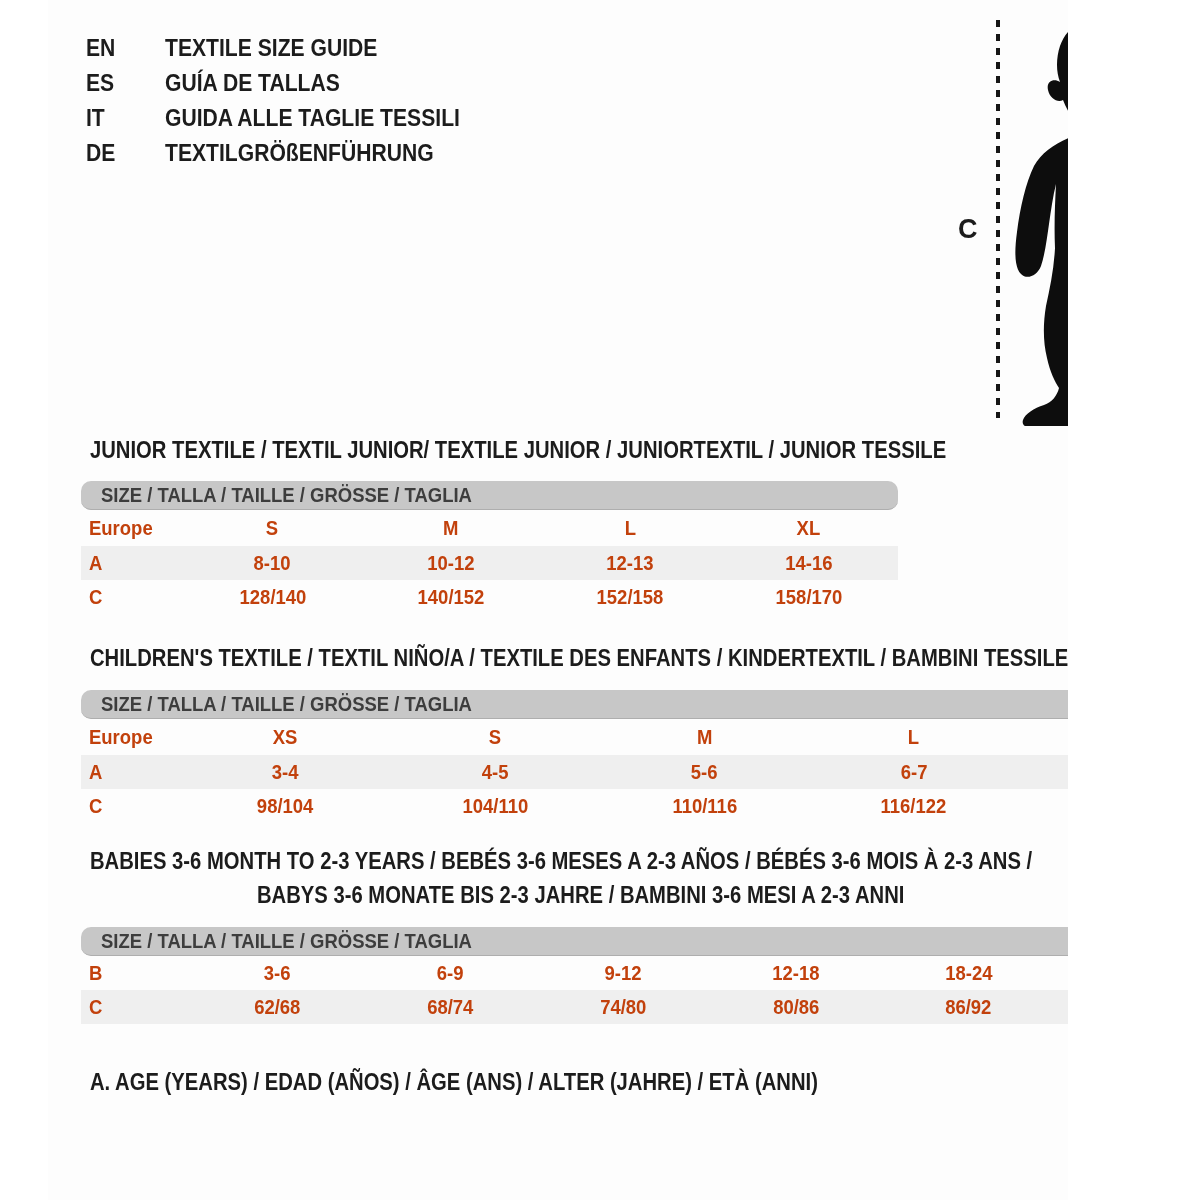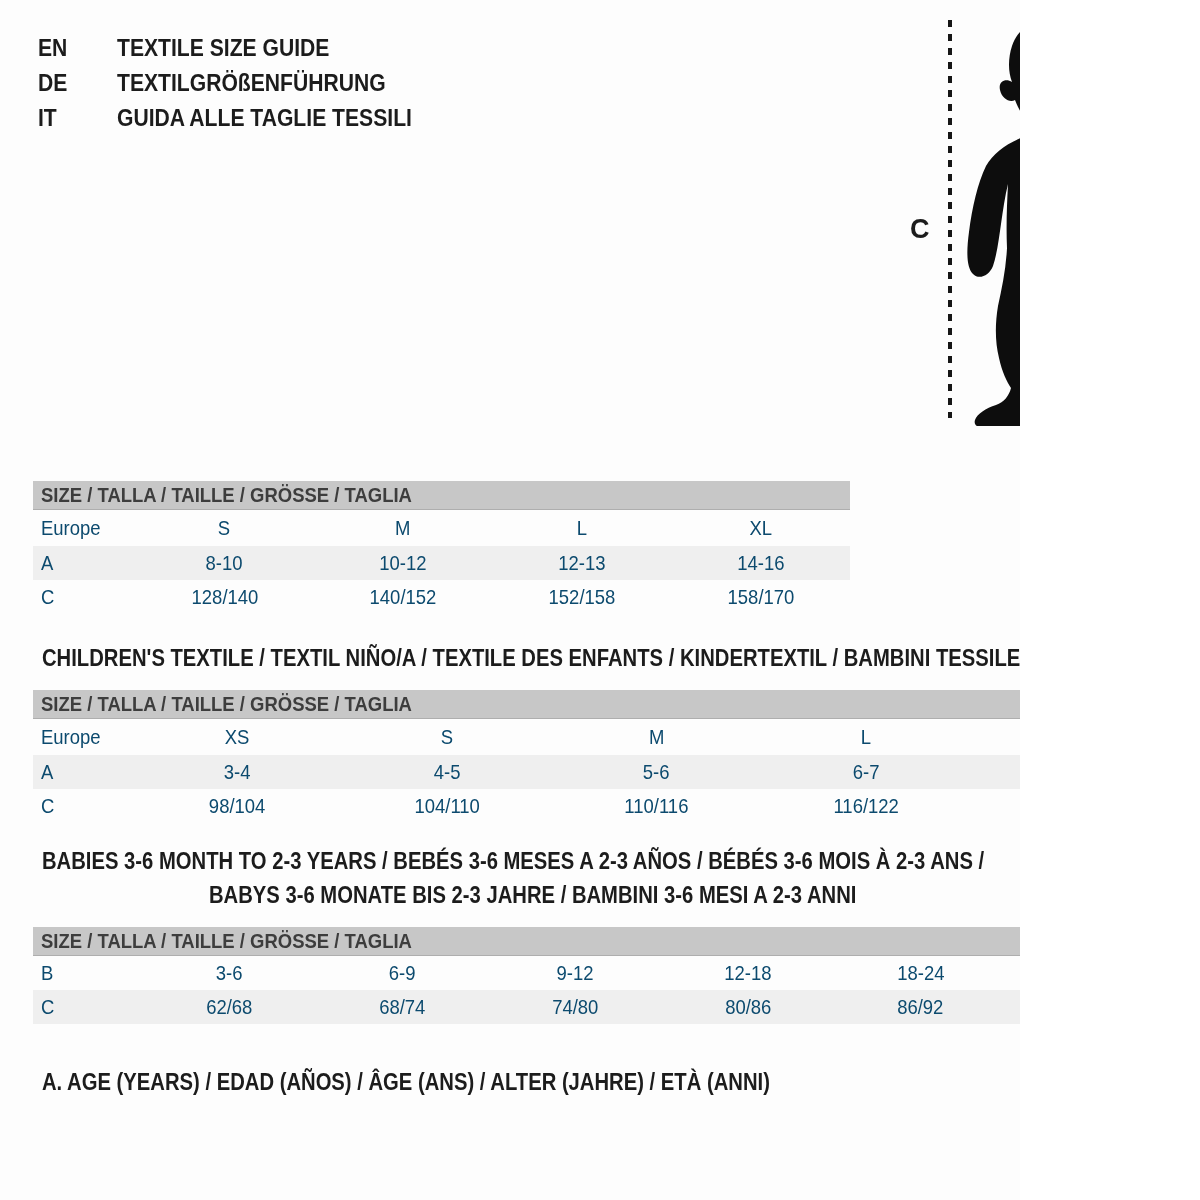--- a/index.html
+++ b/index.html
@@ -1,20 +1,20 @@
 <!DOCTYPE html>
 <html><head>
 <meta charset="utf-8">
 <style>
   html,body { margin:0; padding:0; background:#ffffff; }
   .canvas {
     position:relative; width:1020px; height:1200px;
     background:#fdfdfd; overflow:hidden;
     font-family:"Liberation Sans", sans-serif;
-    font-weight:bold; color:#1c1c1c;
+    font-weight:bold; color:#1c1c1c;margin-left:48px;
   }
   .cnd  { display:inline-block; transform:scaleX(0.88); transform-origin:0 50%; white-space:nowrap; }
   .cndc { display:inline-block; transform:scaleX(0.88); transform-origin:50% 50%; white-space:nowrap; }
 
   
   .langs { position:absolute; left:38px; top:30px; }
   .lang-row { display:flex; height:35px; align-items:center; font-size:24px; }
   .lang-code { width:79px; }
 
   
@@ -28,31 +28,31 @@
   
   .sec-title { position:absolute; left:42px; font-size:23px; line-height:34px; }
   #junior-title   { top:433px; }
   #children-title { top:641px; }
   #babies-title   { top:844px;text-align:center; }
 
   
   .size-bar {
     position:absolute; left:33px; height:29px; box-sizing:border-box;
     background:#c7c7c7; border-bottom:1px solid #aeaeae;
-    display:flex; align-items:center; padding-left:8px;
-    font-size:21px; color:#3d3d3d;
+    display:flex; align-items:center; padding-left:20px;
+    font-size:21px; color:#3d3d3d;border-radius:10px;
   }
   #junior-bar   { top:481px; width:817px;  }
   #children-bar { top:690px; width:1147px; }
   #babies-bar   { top:927px; width:1147px; }
 
   
   .size-table {
     position:absolute; left:33px; border-collapse:collapse; table-layout:fixed;
-    font-size:21px; font-weight:normal; color:#0c4a6e;
+    font-size:21px; font-weight:bold; color:#c2410c;
   }
   #junior-table   { top:510px; width:817px;  }
   #children-table { top:719px; width:1147px; }
   #babies-table   { top:956px; width:1147px; }
   .size-table td { height:34px; padding:0; text-align:center; vertical-align:middle; }
   .size-table tr.first td { height:36px; }
   .size-table td.lab { text-align:left; padding-left:8px; }
   .size-table tr.alt { background:#efefef; }
 
   
@@ -62,26 +62,30 @@
 <body>
 
 <div class="canvas">
 
   <div class="langs">
     <div class="lang-row">
       <span class="lang-code"><span class="cnd">EN</span></span>
       <span class="cnd">TEXTILE SIZE GUIDE</span>
     </div>
     <div class="lang-row">
+      <span class="lang-code"><span class="cnd">ES</span></span>
+      <span class="cnd">GUÍA DE TALLAS</span>
+    </div>
+    <div class="lang-row">
+      <span class="lang-code"><span class="cnd">IT</span></span>
+      <span class="cnd">GUIDA ALLE TAGLIE TESSILI</span>
+    </div>
+    <div class="lang-row">
       <span class="lang-code"><span class="cnd">DE</span></span>
       <span class="cnd">TEXTILGRÖßENFÜHRUNG</span>
-    </div>
-    <div class="lang-row">
-      <span class="lang-code"><span class="cnd">IT</span></span>
-      <span class="cnd">GUIDA ALLE TAGLIE TESSILI</span>
     </div>
   </div>
 
   <div class="dashline"></div>
   <span class="c-label">C</span>
   <svg class="silhouette" width="176" height="410" viewBox="0 0 176 410" aria-hidden="true">
     <path fill="#0d0d0d" d="
       M88,2
       C70,2 54,12 48,30
       C44,42 44,56 48,66
@@ -119,20 +123,23 @@
       C150,166 154,154 151,142
       C147,130 135,122 120,116
       C116,114 113,111 111,107
       C118,101 124,91 126,80
       C132,83 140,79 141,70
       C141,61 134,57 128,61
       C132,48 133,32 128,20
       C120,6 104,2 88,2 Z"></path>
   </svg>
 
+  <div class="sec-title" id="junior-title">
+    <span class="cnd">JUNIOR TEXTILE / TEXTIL JUNIOR/ TEXTILE JUNIOR / JUNIORTEXTIL / JUNIOR TESSILE</span>
+  </div>
   <div class="size-bar" id="junior-bar">
     <span class="cnd">SIZE / TALLA / TAILLE / GRÖSSE / TAGLIA</span>
   </div>
   <table class="size-table" id="junior-table">
     <colgroup>
         <col style="width:12.5%">
         <col style="width:21.875%">
         <col style="width:21.875%">
         <col style="width:21.875%">
         <col style="width:21.875%">

